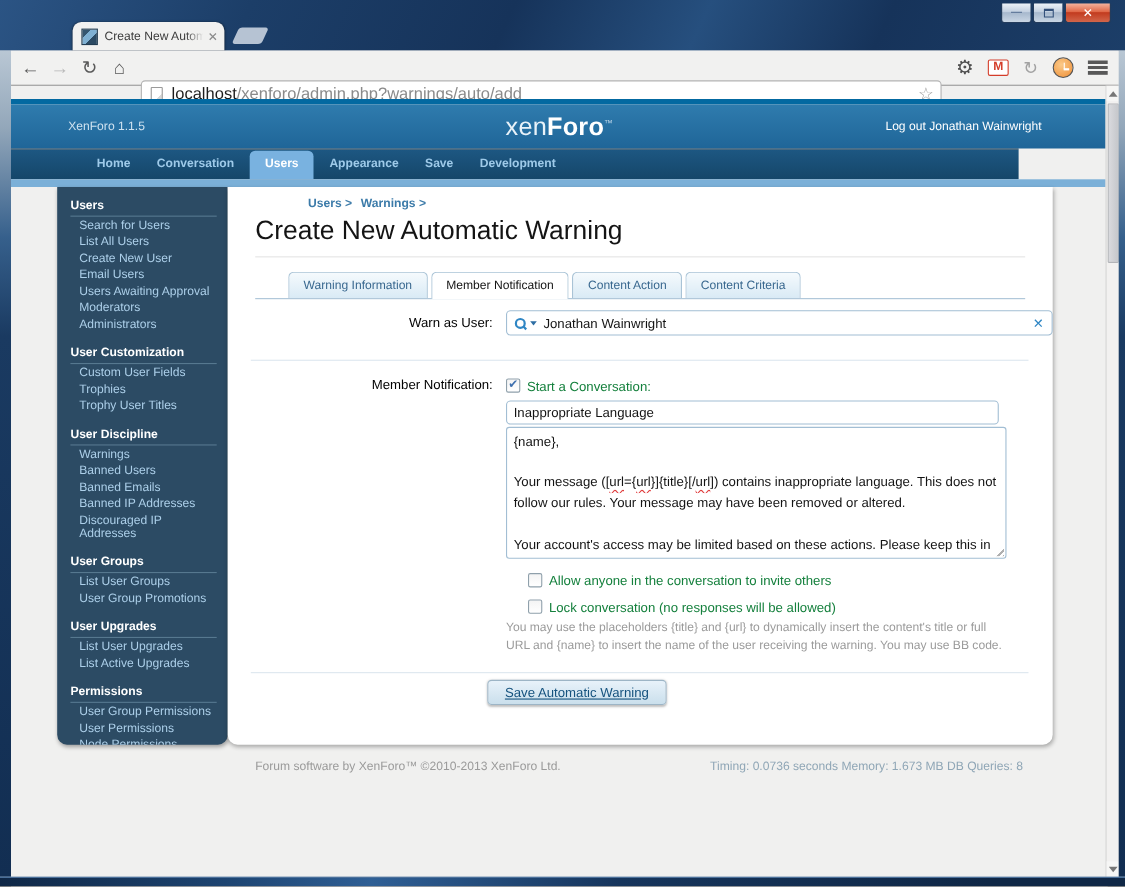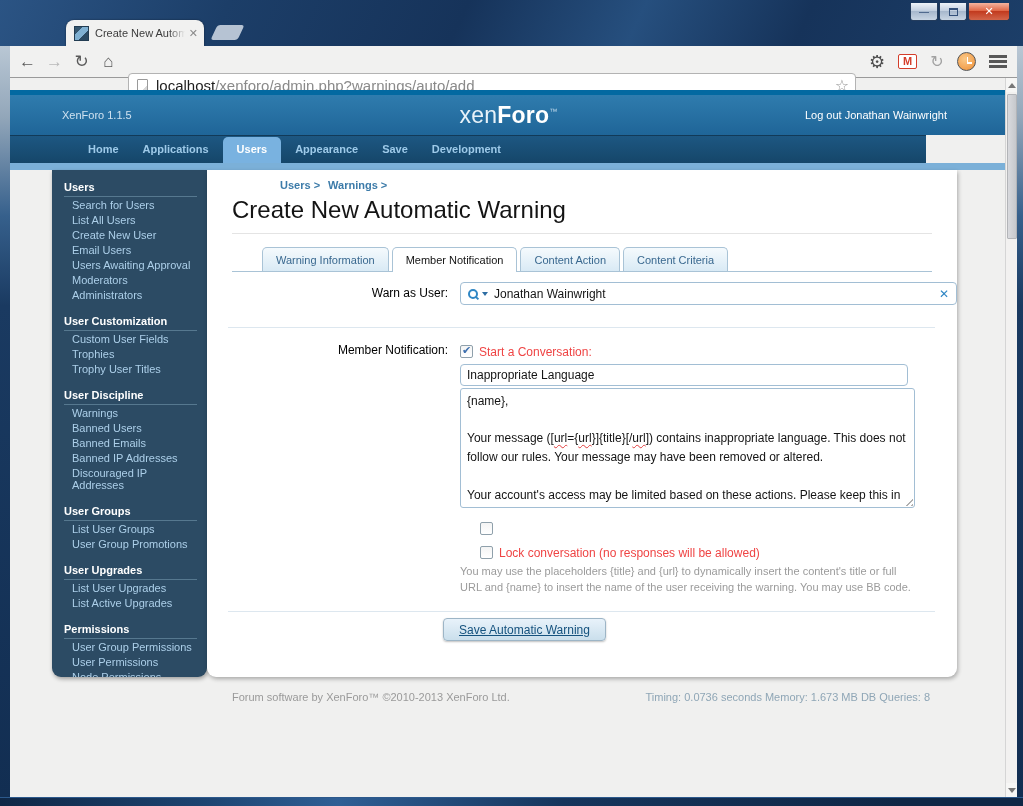--- a/index.html
+++ b/index.html
@@ -146,21 +146,21 @@
     display:flex; align-items:center; padding:0 7px; font-size:12px; color:#141414;
   }
   .combo-search { position:relative; width:12px; height:14px; flex:none; margin-right:2px; }
   .combo-search::before { content:""; position:absolute; left:0; top:2px; width:6px; height:6px; border:2px solid #2f86c4; border-radius:50%; }
   .combo-search::after { content:""; position:absolute; left:7px; top:10px; width:4px; height:2px; background:#2f86c4; transform:rotate(45deg); }
   .combo-caret { width:0; height:0; border:3.5px solid transparent; border-top:4px solid #2d6da3; margin:4px 6px 0 0; flex:none; }
   .combo-clear { margin-left:auto; color:#2f86c4; font-weight:bold; font-size:12px; }
   
   .cbx { width:13px; height:13px; border:1px solid #8fa0ab; background:linear-gradient(#f4f4f4,#fff); border-radius:2px; position:relative; flex:none; display:inline-block; vertical-align:-2px; }
   .cbx.checked::after { content:"\2714"; position:absolute; left:1px; top:-2px; font-size:11px; color:#3d6fae; }
-  .cblabel { font-size:12px; color:#ef4444; margin-left:6px; }
+  .cblabel { font-size:12px; color:#15803d; margin-left:6px; }
   .text-input {
     position:absolute; left:253px; width:448px; height:22px; border:1px solid #a2bed4; border-radius:4px;
     font-size:12px; color:#141414; padding:0 6px; font-family:inherit; background:#fff;
   }
   .msgbox {
     position:absolute; left:253px; top:218px; width:455px; height:120px;
     border:1px solid #a2bed4; border-radius:3px; background:#fff;
     font-size:12px; line-height:1.56; color:#141414; padding:3px 6px; overflow:hidden;
   }
   .resize-grip { position:absolute; right:1px; bottom:1px; width:10px; height:10px;
@@ -219,21 +219,21 @@
   <div class="viewport">
 
     <div class="xf-header">
       <span class="xf-version">XenForo 1.1.5</span>
       <span class="xf-logo"><span class="thin">xen</span><span class="bold">Foro</span><sup>™</sup></span>
       <span class="xf-logout">Log out Jonathan Wainwright</span>
     </div>
 
     <div class="xf-nav">
       <span class="xf-nav-item">Home</span>
-      <span class="xf-nav-item">Applications</span>
+      <span class="xf-nav-item">Conversation</span>
       <span class="xf-nav-item active">Users</span>
       <span class="xf-nav-item">Appearance</span>
       <span class="xf-nav-item">Save</span>
       <span class="xf-nav-item">Development</span>
     </div>
 
     <div class="xf-strip"></div>
 
     <div class="xf-body">
 
@@ -308,21 +308,21 @@
         </div>
 
         <input class="text-input" style="top: 194px;" value="Inappropriate Language">
 
         <div class="msgbox">{name},<br><br>Your message ([<span class="sq">url</span>={<span class="sq">url</span>}]{title}[/<span class="sq">url</span>]) contains inappropriate language. This does not follow our rules. Your message may have been removed or altered.<br><br>Your account's access may be limited based on these actions. Please keep this in mind when posting or using our site.</div>
         <div class="msgbox" style="background:none; border-color:transparent; pointer-events:none;">
             <span class="resize-grip"></span>
           </div>
 
         <div style="position:absolute; left:273px; top:349px;">
-          <span class="cbx"></span>
+          <span class="cbx"></span><span class="cblabel">Allow anyone in the conversation to invite others</span>
         </div>
         <div style="position:absolute; left:273px; top:373px;">
           <span class="cbx"></span><span class="cblabel">Lock conversation (no responses will be allowed)</span>
         </div>
 
         <div class="help-text">You may use the placeholders {title} and {url} to dynamically insert the content's title or full URL and {name} to insert the name of the user receiving the warning. You may use BB code.</div>
 
         <div class="divider" style="top:441px;"></div>
         <button class="save-btn">Save Automatic Warning</button>
       </div>

